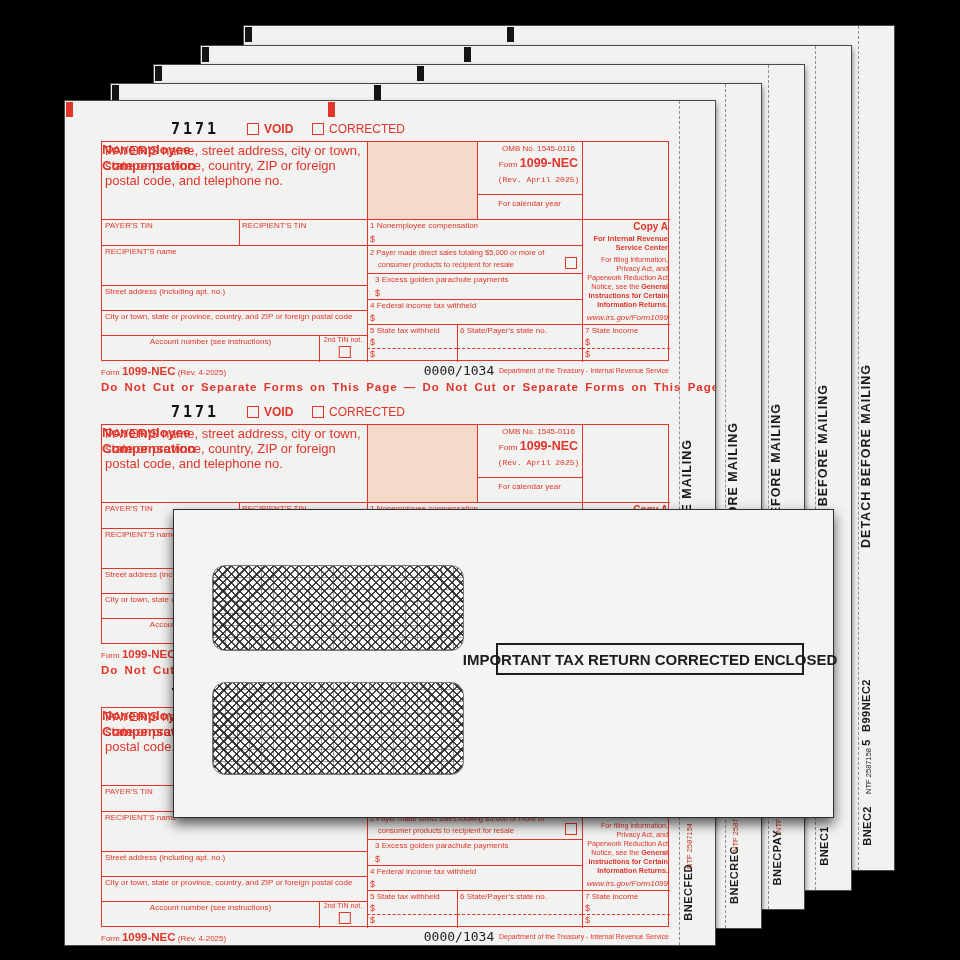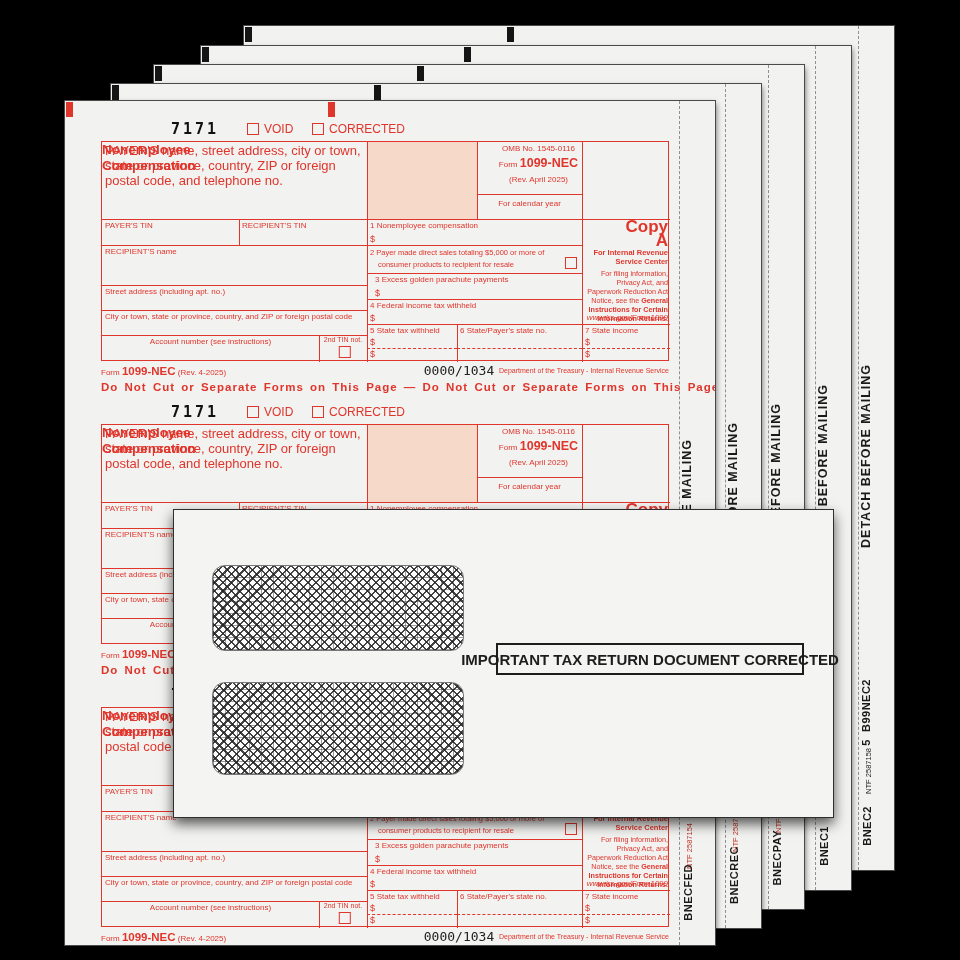--- a/index.html
+++ b/index.html
@@ -32,42 +32,42 @@
   .stub-x5{left:616px;bottom:124px;font-weight:bold;font-size:11px;letter-spacing:.5px;}
 
   
   .form{position:absolute;left:36px;width:568px;height:280px;color:var(--red);}
   .form *{box-sizing:border-box;}
   .f-code{position:absolute;left:70px;top:1px;font-family:"DejaVu Sans Mono",monospace;
           font-weight:bold;font-size:15px;letter-spacing:3px;color:#111;}
   .f-cb{position:absolute;width:12px;height:12px;border:1.5px solid var(--red);}
   .cb-void{left:146px;top:4px;} .cb-corr{left:211px;top:4px;}
   .f-lab{position:absolute;top:3px;font-size:12px;}
-  .lab-void{left:163px;} .lab-corr{left:228px;}
+  .lab-void{left:163px;font-weight:bold;} .lab-corr{left:228px;}
   .f-table{position:absolute;left:0;top:22px;width:568px;height:220px;
            border:1.5px solid var(--red);}
   .vl,.hl{position:absolute;}
   .vl{border-left:1.5px solid var(--red);}
   .hl{border-top:1.5px solid var(--red);}
   .cell{position:absolute;font-size:8px;line-height:1.15;padding:2px 3px;}
   .c-payer{left:0;top:0;width:265px;height:77px;font-size:13px;}
   .c-pink{left:265px;top:0;width:110px;height:77px;background:var(--pink);}
   .c-omb{left:375px;top:0;width:105px;height:52px;text-align:center;font-size:8px;margin-left:9px;}
   .omb-form{margin-top:3px;font-size:8px;}
   .omb-form b{font-size:12.5px;}
-  .omb-rev{margin-top:4px;}
+  .omb-rev{margin-top:4px;font-family:Liberation Mono, monospace;}
   .c-cal{left:375px;top:52px;width:105px;height:25px;text-align:center;padding-top:5px;}
   .c-title{left:480px;top:14px;width:88px;text-align:center;font-weight:bold;
            font-size:13.5px;line-height:16px;}
   .c-ptin{left:0;top:77px;width:137px;height:26px;}
   .c-rtin{left:137px;top:77px;width:128px;height:26px;}
   .c-box1{left:265px;top:77px;width:215px;height:26px;}
   .dollar{position:absolute;left:3px;bottom:1px;font-size:9px;}
   .c-copy{left:480px;top:77px;width:88px;height:105px;text-align:right;padding:1px 2px;}
-  .copyA{font-weight:bold;font-size:17px;line-height:14px;padding-left:37px;}
+  .copyA{font-weight:bold;font-size:10px;line-height:14px;padding-left:37px;}
   .copySub{font-weight:bold;font-size:7.5px;line-height:1.25;}
   .copyTxt{font-size:7.2px;line-height:1.25;margin-top:2px;}
   .copyUrl{position:absolute;right:2px;bottom:2px;font-style:italic;font-size:8px;}
   .c-rname{left:0;top:103px;width:265px;height:40px;}
   .c-box2{left:265px;top:103px;width:215px;height:28px;font-size:7.5px;line-height:1.55;}
   .b2l2{margin-left:8px;}
   .b2cb{position:absolute;right:5px;bottom:4px;width:12px;height:12px;
         border:1.3px solid var(--red);}
   .c-box3{left:270px;top:131px;width:215px;height:26px;}
   .c-street{left:0;top:143px;width:265px;height:25px;}
@@ -449,16 +449,16 @@
     </div>
     <div class="ft-code">0000/1034</div>
     <div class="ft-dept">Department of the Treasury - Internal Revenue Service</div>
 
   </div>
 </div>
 
   <div class="envelope">
     <div class="window win1"></div>
     <div class="window win2"></div>
-    <div class="notice">IMPORTANT TAX RETURN DOCUMENT CORRECTED</div>
+    <div class="notice">IMPORTANT TAX RETURN CORRECTED ENCLOSED</div>
   </div>
 
 </div>
 
 </body></html>

